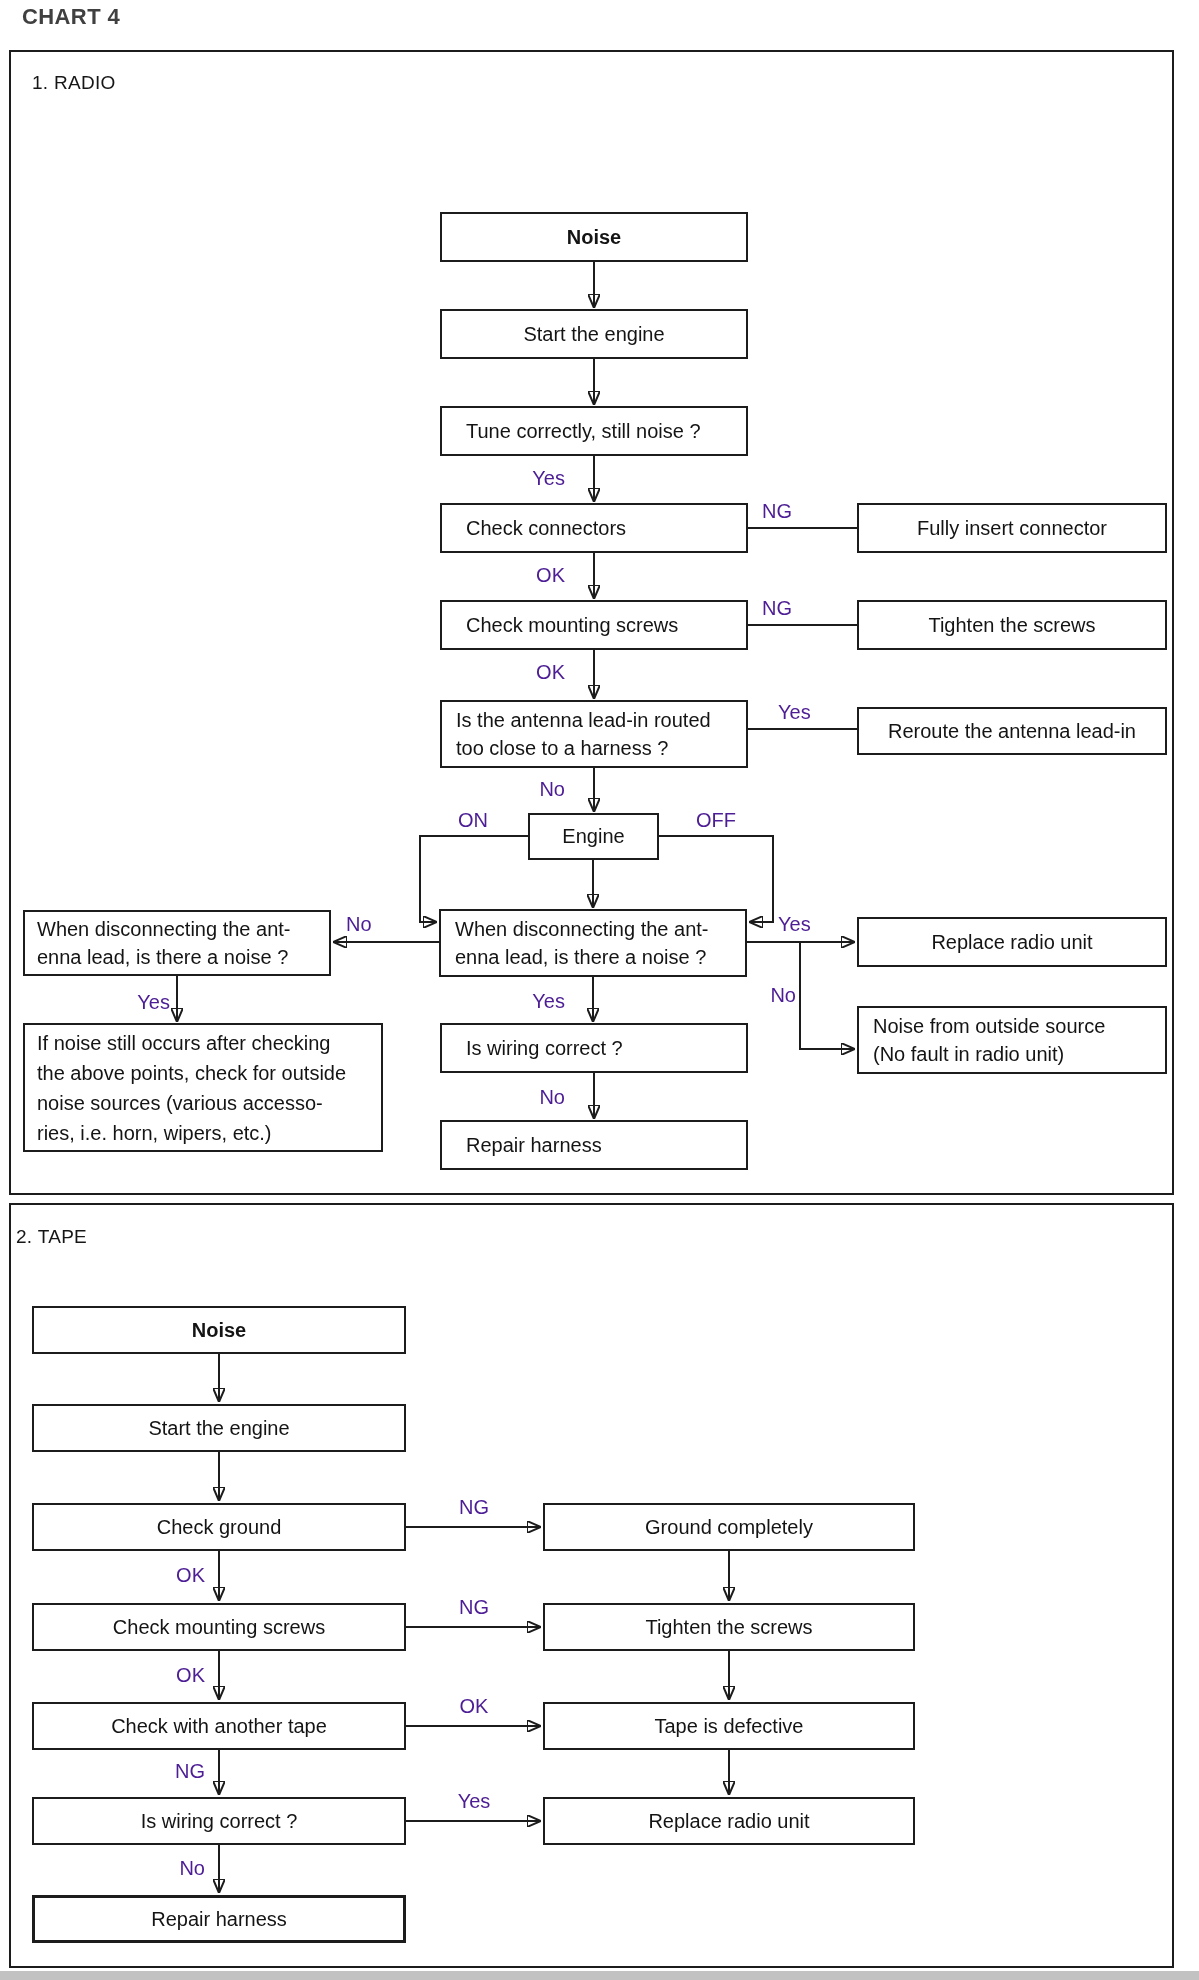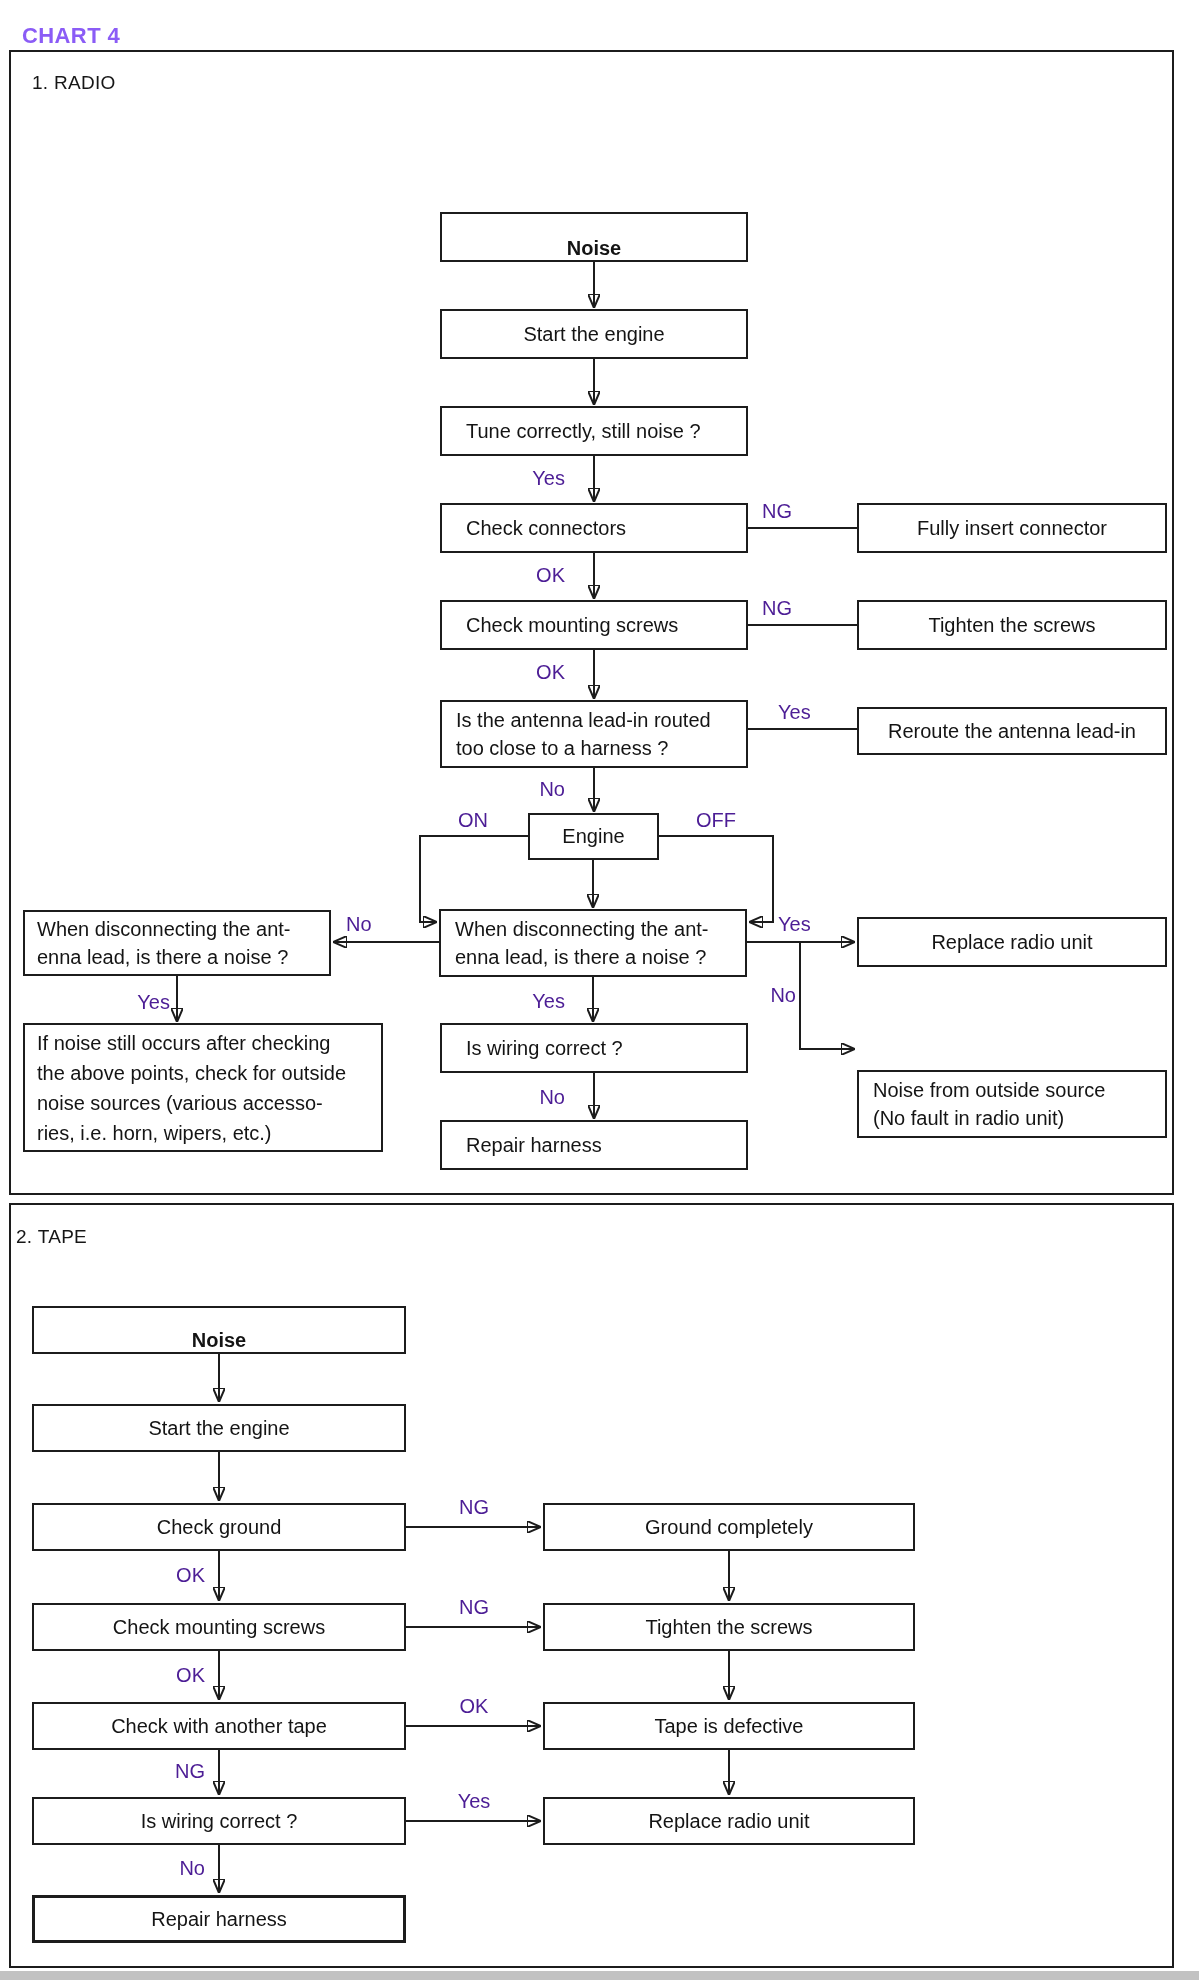--- a/index.html
+++ b/index.html
@@ -1,23 +1,23 @@
 <!DOCTYPE html>
 <html><head>
 <meta charset="utf-8">
 <style>
   html,body{margin:0;padding:0;background:#fff;}
   #page{position:relative;width:1199px;height:1980px;background:#ffffff;
         font-family:"Liberation Sans","DejaVu Sans",sans-serif;color:#111;overflow:hidden;}
   .panel{position:absolute;border:2px solid #1c1c1c;background:transparent;box-sizing:border-box;}
   .heading{position:absolute;font-size:19px;color:#161616;letter-spacing:.3px;}
-  .chart-title{position:absolute;left:22px;top:23px;font-size:22px;font-weight:bold;color:#8b5cf6;letter-spacing:.4px;}
+  .chart-title{position:absolute;left:22px;top:4px;font-size:22px;font-weight:bold;color:#404040;letter-spacing:.4px;}
   .box{position:absolute;background:#fff;border:2px solid #1c1c1c;box-sizing:border-box;
        display:flex;align-items:center;justify-content:center;font-size:20px;color:#141414;white-space:nowrap;}
-  .box.bold{font-weight:bold;align-items:flex-end;}
+  .box.bold{font-weight:bold;}
   .box.padL{justify-content:flex-start;padding-left:24px;}
   .box.multi{flex-direction:column;align-items:flex-start;justify-content:center;padding-left:14px;line-height:28px;}
   .box.multi4{flex-direction:column;align-items:flex-start;justify-content:center;padding-left:12px;line-height:30px;}
   .box.thick{border-width:3px;}
   .lbl{position:absolute;font-size:20px;color:#4c1d95;white-space:nowrap;}
   .lbl.r{text-align:right;width:60px;}
   .lbl.c{text-align:center;width:60px;}
   svg.wires{position:absolute;left:0;top:0;pointer-events:none;}
   svg.wires path{fill:none;stroke:#1c1c1c;stroke-width:2;}
   .scan-edge{position:absolute;left:0;top:1971px;width:1199px;height:9px;background:#c2c2c2;}
@@ -128,21 +128,21 @@
     </div>
   <div class="box padL" style="left:440px;top:1023px;width:308px;height:50px;">
     <span>Is wiring correct ?</span>
     </div>
   <div class="box padL" style="left:440px;top:1120px;width:308px;height:50px;">
     <span>Repair harness</span>
     </div>
   <div class="box" style="left:857px;top:917px;width:310px;height:50px;">
     <span>Replace radio unit</span>
     </div>
-  <div class="box multi" style="left:857px;top:1070px;width:310px;height:68px;">
+  <div class="box multi" style="left:857px;top:1006px;width:310px;height:68px;">
     <span>Noise from outside source</span>
     <span>(No fault in radio unit)</span>
     </div>
 
   <div class="lbl r" style="left:505px;top:467px;">Yes</div>
   <div class="lbl" style="left:762px;top:500px;">NG</div>
   <div class="lbl r" style="left:505px;top:564px;">OK</div>
   <div class="lbl" style="left:762px;top:597px;">NG</div>
   <div class="lbl r" style="left:505px;top:661px;">OK</div>
   <div class="lbl" style="left:778px;top:701px;">Yes</div>

